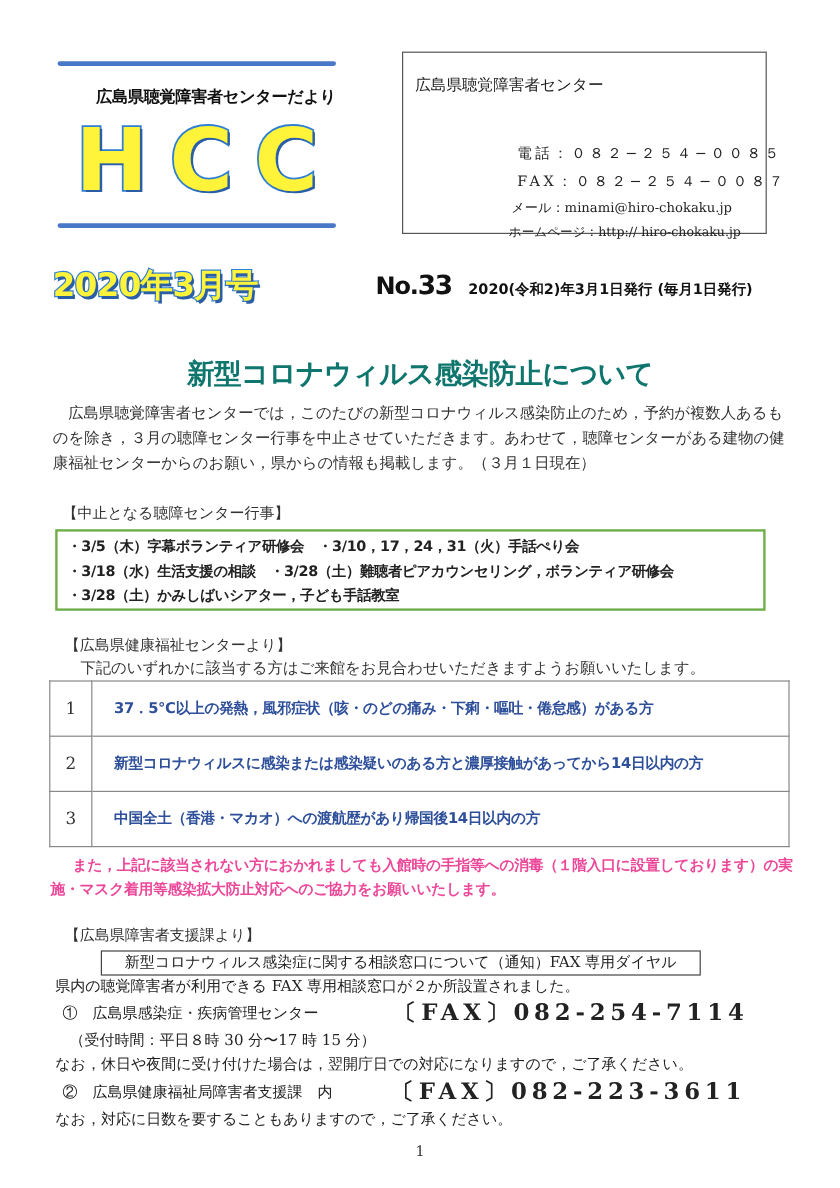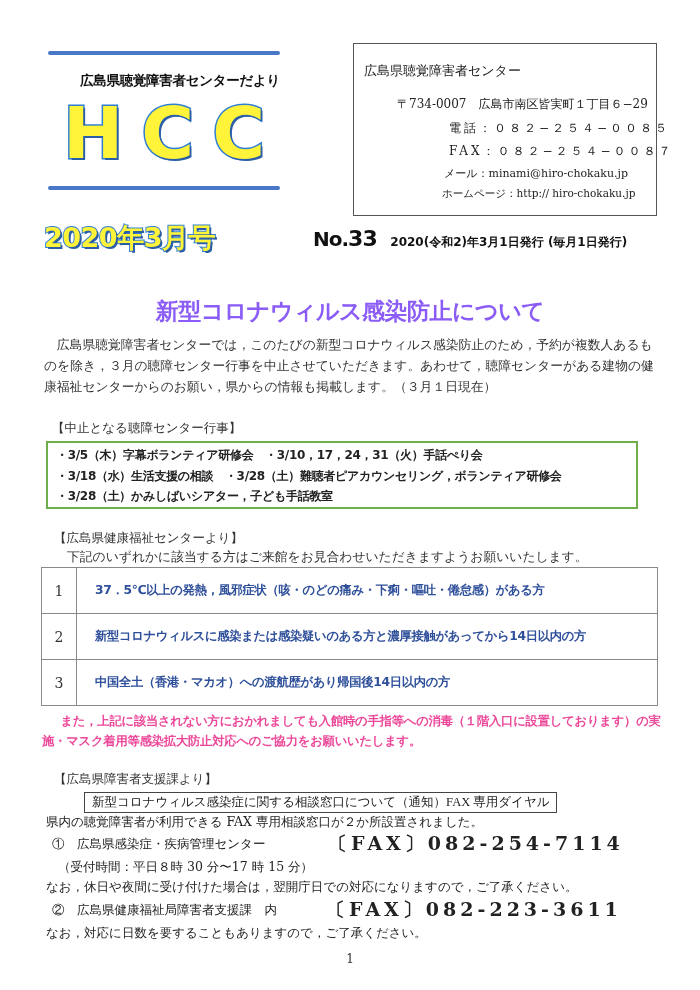--- a/index.html
+++ b/index.html
@@ -9,55 +9,55 @@
   .logo-block { position: absolute; left: 48px; top: 50px; width: 232px; }
   .logo-rule { height: 4px; background: #4a78c8; border-radius: 2px; }
   .logo-rule.top { margin-top: 1px; }
   .logo-sub { text-align: right; font-family: "DejaVu Sans", sans-serif; font-weight: bold; font-size: 13.5px; margin-top: 17px; letter-spacing: -0.3px; color: #111; }
   .hcc { display: flex; justify-content: space-around; margin-top: 4px; padding: 0 6px; }
   .hcc span { font-family: "DejaVu Sans", sans-serif; font-weight: bold; font-size: 72px; line-height: 78px; color: #fff43a; -webkit-text-stroke: 3px #2f7fd4; paint-order: stroke fill; text-shadow: 2px 2px 0 #2a5fa8; }
   .hcc-words { display: flex; justify-content: space-between; padding: 0 8px; margin-top: 0px; font-family: "DejaVu Sans", sans-serif; font-weight: bold; font-size: 13px; color: #111; }
   .logo-rule.bottom { margin-top: 14px; }
   .issue { position: absolute; left: 44px; top: 220px; font-family: "DejaVu Sans", sans-serif; font-weight: bold; font-size: 27px; color: #fff43a; -webkit-text-stroke: 2px #2f7fd4; paint-order: stroke fill; text-shadow: 2px 2px 0 #2a5fa8; letter-spacing: -0.5px; }
 
-  .address-box { position: absolute; left: 353px; top: 43px; width: 304px; height: 173px; border: 1.5px solid #555; padding: 15px 0 0 0; font-size: 12px; }
+  .address-box { position: absolute; left: 335px; top: 43px; width: 304px; height: 152px; border: 1.5px solid #555; padding: 15px 0 0 0; font-size: 12px; }
   .addr-org { position: absolute; left: 10px; top: 18px; font-size: 13px; }
   .addr-line { position: absolute; font-size: 12px; white-space: nowrap; }
   .addr-line.l1 { left: 43px; top: 52px; }
   .addr-line.l2 { left: 95px; top: 76px; letter-spacing: 3px; }
   .addr-line.l3 { left: 95px; top: 99px; letter-spacing: 3px; }
   .addr-line.l4 { left: 90px; top: 122px; font-size: 11px; }
   .addr-line.l5 { left: 88px; top: 143px; font-size: 10.5px; }
 
   .issue-meta { position: absolute; left: 313px; top: 226px; font-family: "DejaVu Sans", sans-serif; font-weight: bold; white-space: nowrap; color: #111; }
   .issue-meta .no { font-size: 20px; letter-spacing: -1px; }
   .issue-meta .no b { font-size: 22px; }
   .issue-meta .date { font-size: 12px; margin-left: 8px; }
 
-  .title { position: absolute; left: 0; right: 0; top: 296px; text-align: center; font-family: "DejaVu Sans", sans-serif; font-weight: bold; font-size: 23px; color: #8b5cf6; letter-spacing: -0.5px; }
+  .title { position: absolute; left: 0; right: 0; top: 296px; text-align: center; font-family: "DejaVu Sans", sans-serif; font-weight: bold; font-size: 23px; color: #0f766e; letter-spacing: -0.5px; }
 
   .intro { position: absolute; left: 44px; top: 334px; width: 620px; font-size: 12.8px; line-height: 21px; text-indent: 1em; color: #333; }
 
   .sec-head { position: absolute; font-size: 12.5px; color: #333; }
   .sec1-head { left: 52px; top: 420px; }
   .cancel-box { position: absolute; left: 46px; top: 441px; width: 592px; height: 68px; border: 2.5px solid #6fae4a; padding: 2px 8px; }
   .cancel-box div { font-family: "DejaVu Sans", sans-serif; font-weight: bold; font-size: 12px; line-height: 20.5px; color: #222; white-space: nowrap; letter-spacing: -0.3px; }
 
   .sec2-head { left: 54px; top: 530px; }
   .sec2-sub { position: absolute; left: 67px; top: 549px; font-size: 12.8px; color: #333; }
 
   .cond-table { position: absolute; left: 41px; top: 567px; width: 617px; border-collapse: collapse; }
   .cond-table td { border: 1.5px solid #888; height: 46px; vertical-align: middle; }
   .cond-table td.num { width: 35px; text-align: center; font-size: 14px; color: #333; }
   .cond-table td.txt { padding-left: 18px; font-family: "DejaVu Sans", sans-serif; font-weight: bold; font-size: 12.3px; color: #2e4f9a; letter-spacing: -0.3px; white-space: nowrap; }
 
   .red-note { position: absolute; left: 42px; top: 711px; width: 620px; font-family: "DejaVu Sans", sans-serif; font-weight: bold; font-size: 12.3px; line-height: 20px; color: #ec4899; text-indent: 1.5em; letter-spacing: -0.2px; }
 
   .sec3-head { left: 54px; top: 771px; }
-  .notice-box { position: absolute; left: 84px; top: 792px; border: 1.2px solid #444; padding: 1px 7px; font-size: 12.5px; color: #222; white-space: nowrap; font-family: Liberation Serif, serif; }
+  .notice-box { position: absolute; left: 84px; top: 792px; border: 1.2px solid #444; padding: 1px 19px; font-size: 12.5px; color: #222; white-space: nowrap; }
   .p-line { position: absolute; font-size: 12.5px; color: #222; white-space: nowrap; }
   .p1 { left: 46px; top: 814px; }
   .p2 { left: 52px; top: 836px; }
   .p3 { left: 58px; top: 859px; }
   .p4 { left: 46px; top: 879px; }
   .p5 { left: 52px; top: 902px; }
   .p6 { left: 46px; top: 925px; }
   .fax-num { position: absolute; font-family: "DejaVu Serif", serif; font-weight: bold; font-size: 19px; letter-spacing: 4px; color: #222; white-space: nowrap; }
   .fax1 { left: 328px; top: 831px; }
   .fax2 { left: 326px; top: 897px; }
@@ -73,21 +73,20 @@
     <span>H</span>
     <span>C</span>
     <span>C</span>
   </div>
   <div class="logo-rule bottom"></div>
 </div>
 <div class="issue">2020年3月号</div>
 
 <div class="address-box">
   <div class="addr-org">広島県聴覚障害者センター</div>
-  <div class="addr-line l1">〒734-0007　広島市南区皆実町１丁目６−29</div>
   <div class="addr-line l2">電話：０８２−２５４−００８５</div>
   <div class="addr-line l3">FAX：０８２−２５４−００８７</div>
   <div class="addr-line l4">メール：minami@hiro-chokaku.jp</div>
   <div class="addr-line l5">ホームページ：http:// hiro-chokaku.jp</div>
 </div>
 
 <div class="issue-meta">
   <span class="no"><span>No.</span><b>33</b></span>
   <span class="date">2020(令和2)年3月1日発行 (毎月1日発行)</span>
 </div>

